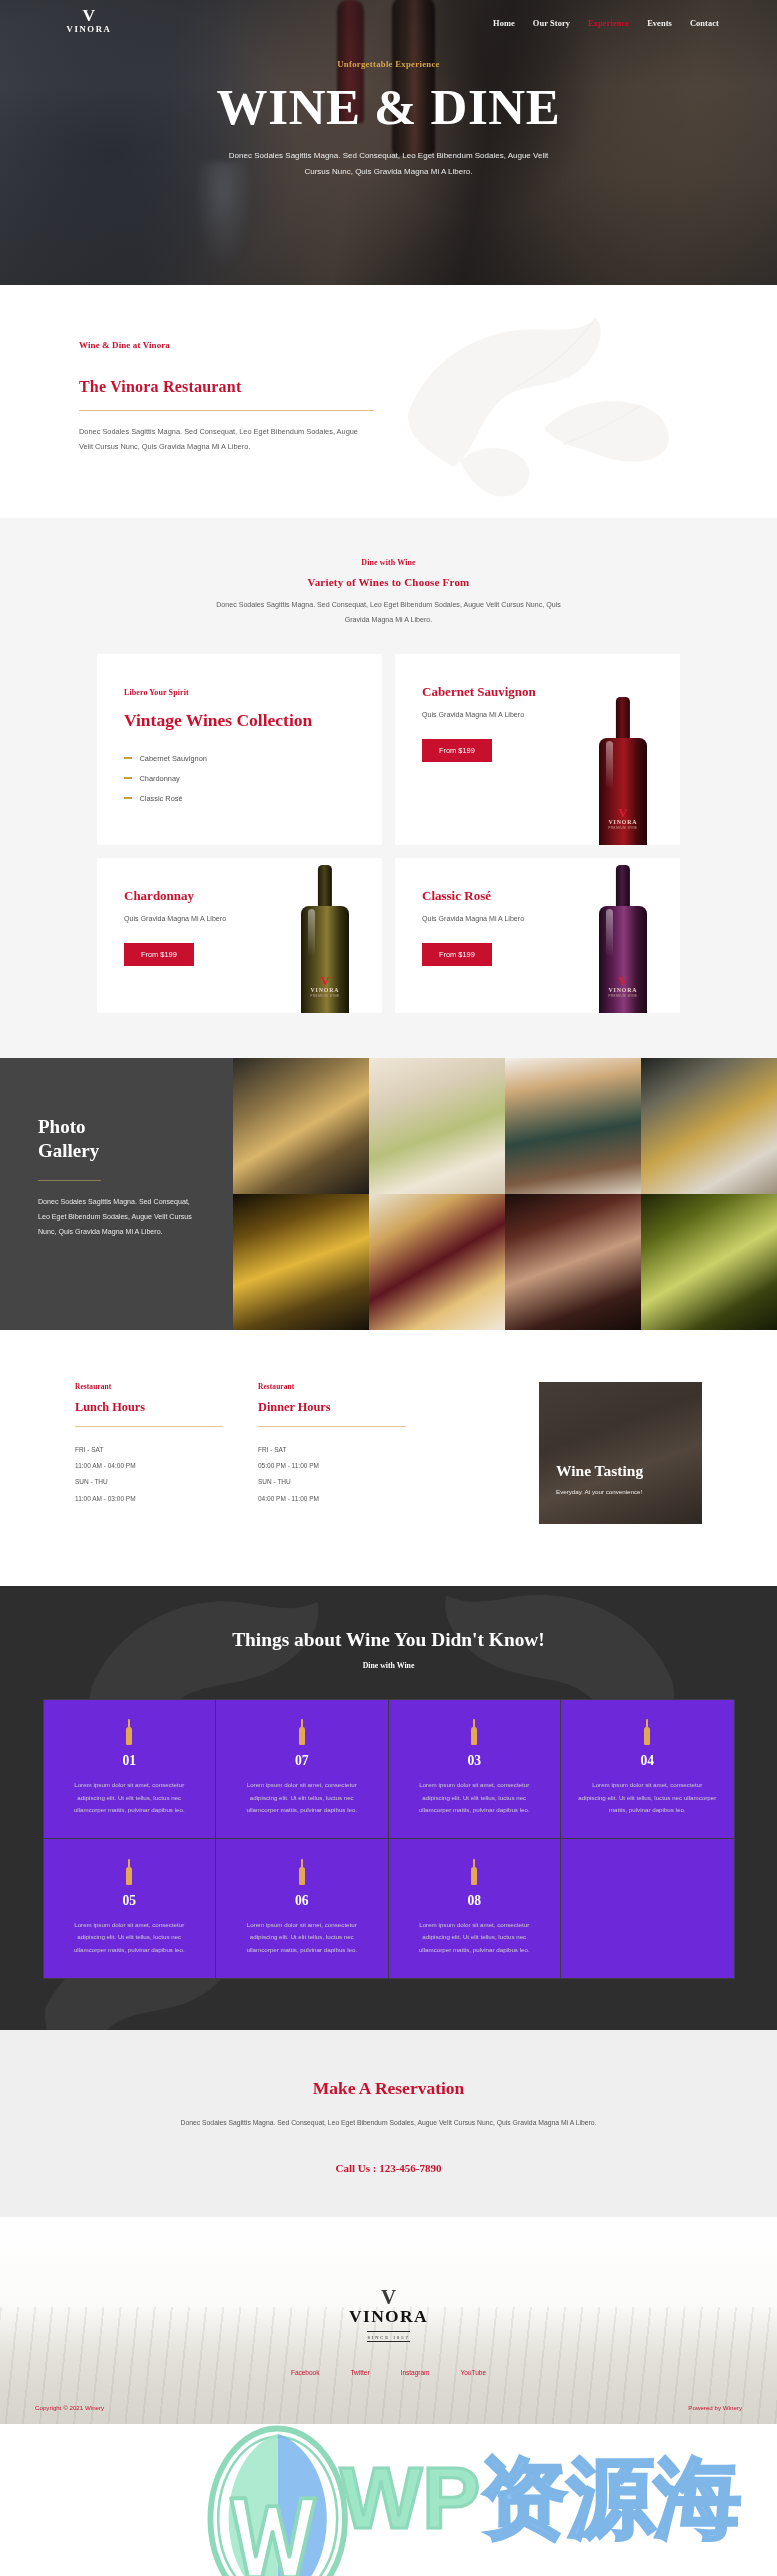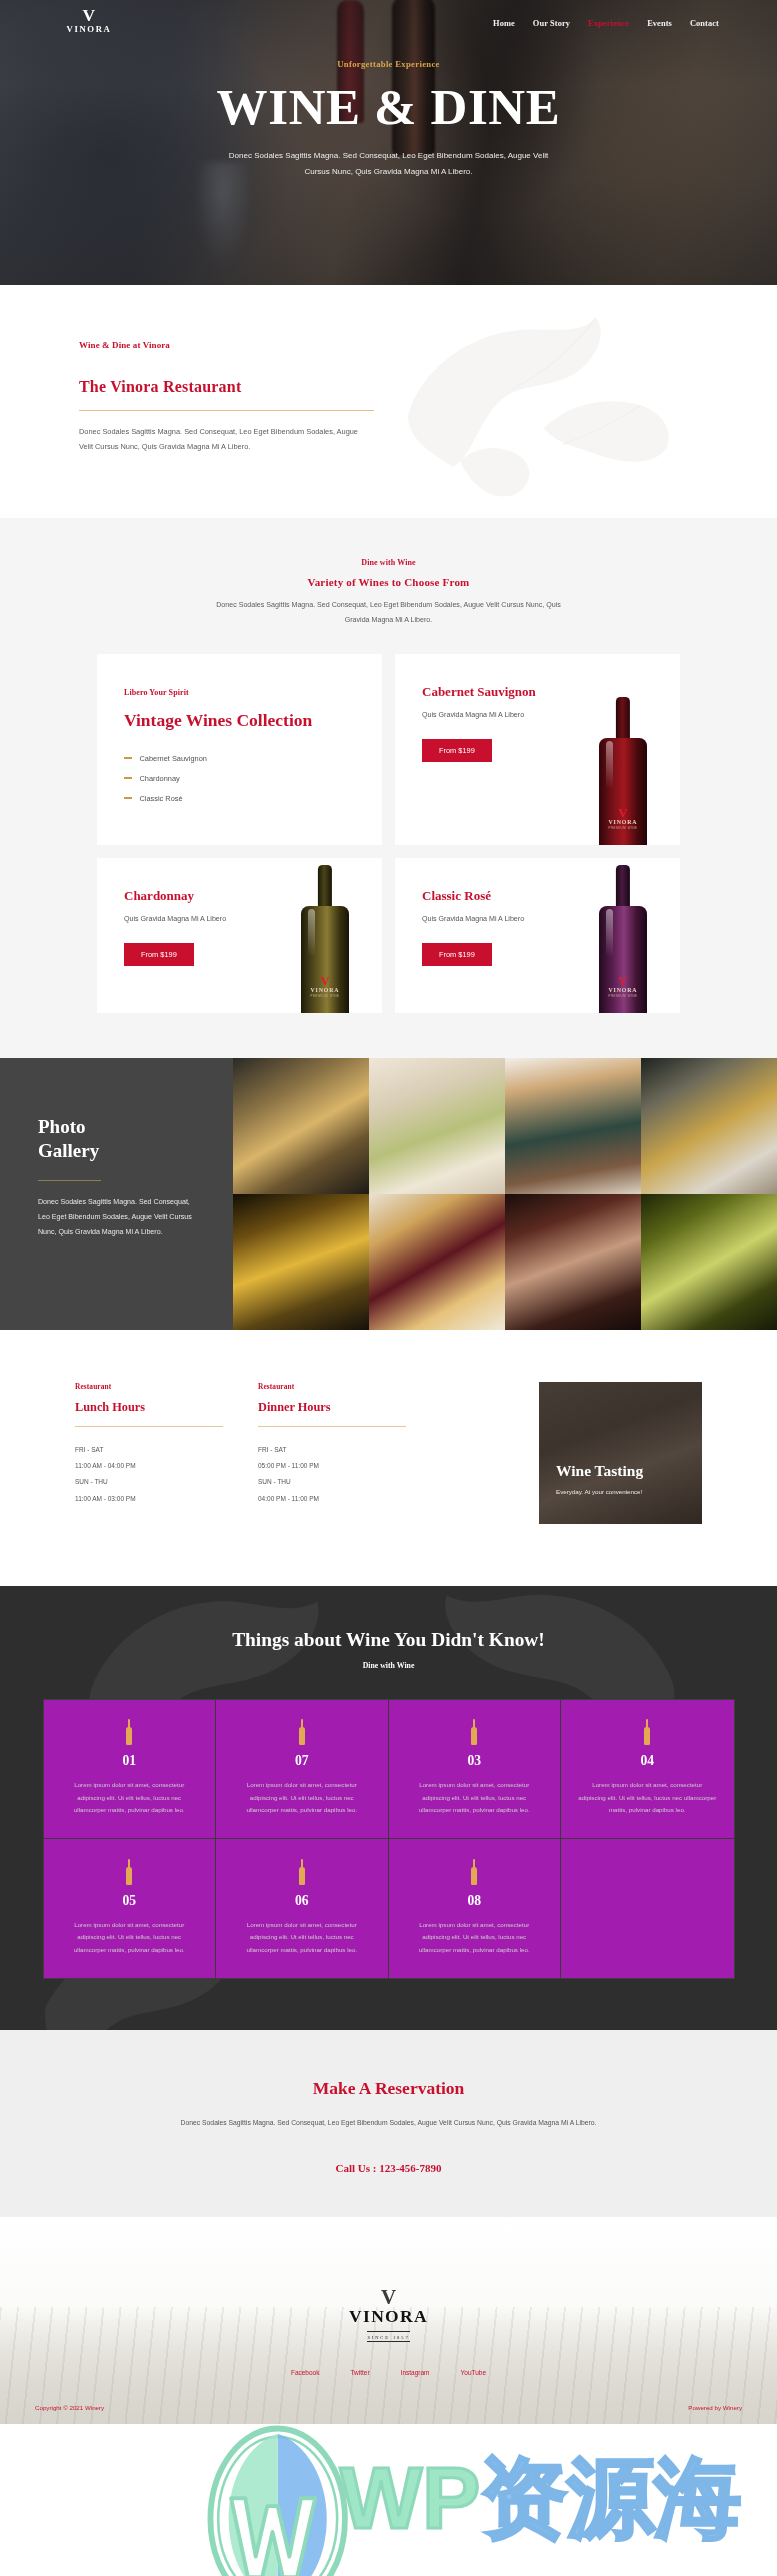--- a/index.html
+++ b/index.html
@@ -256,21 +256,21 @@
   .facts-k {
     position: relative; z-index: 2;
     font-family: "Liberation Serif", serif;
     color: #fff; font-size: 7.8px; font-weight: 700; text-align: center; margin-top: 10.4px;
   }
   .facts-grid {
     position: relative; z-index: 2;
     display: grid; grid-template-columns: repeat(4, 1fr);
     width: 692px; margin: 28.5px auto 0;
     border: 0.6px solid #3e3e3e;
-    background: #a21caf;
+    background: #6d28d9;
   }
   .fact {
     padding: 19.4px 17px 22px; text-align: center;
     border-right: 0.6px solid #3a3a3a; border-bottom: 0.6px solid #3a3a3a;
   }
   .fact:nth-child(4n) { border-right: 0; }
   .fact:nth-child(n+5) { border-bottom: 0; }
   .fact-icon { display: flex; justify-content: center; }
   .mini-bottle { width: 5.8px; height: 26px; position: relative; }
   .mini-bottle .mn { position: absolute; left: 1.9px; top: 0; width: 1.9px; height: 9.7px; background: #e3a952; border-radius: 1.3px 1.3px 0 0; }

